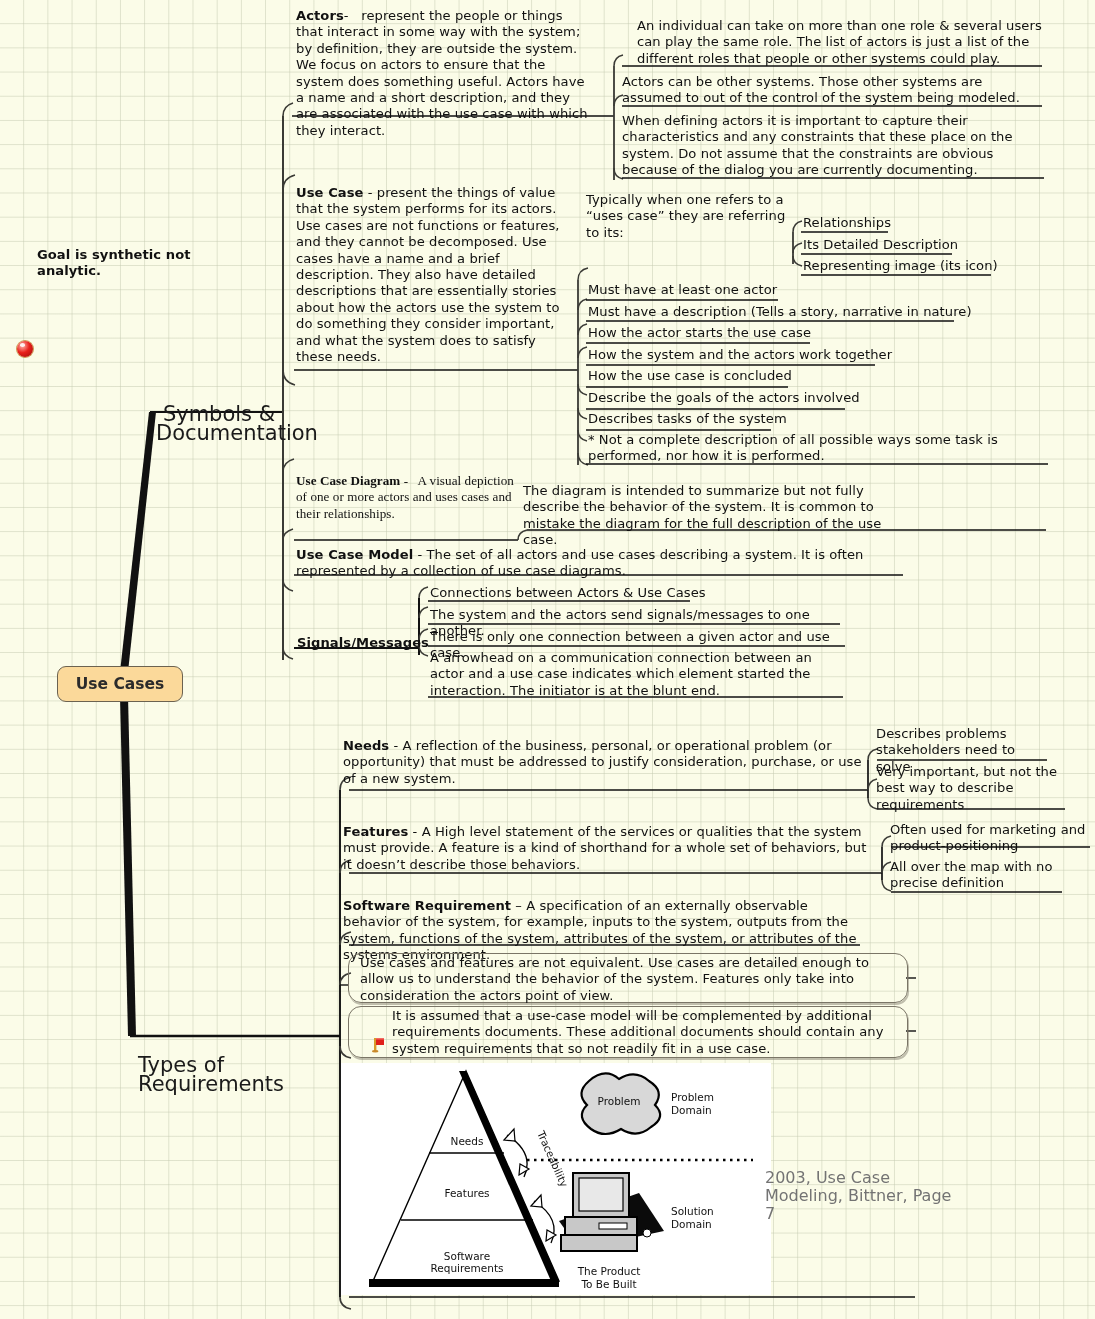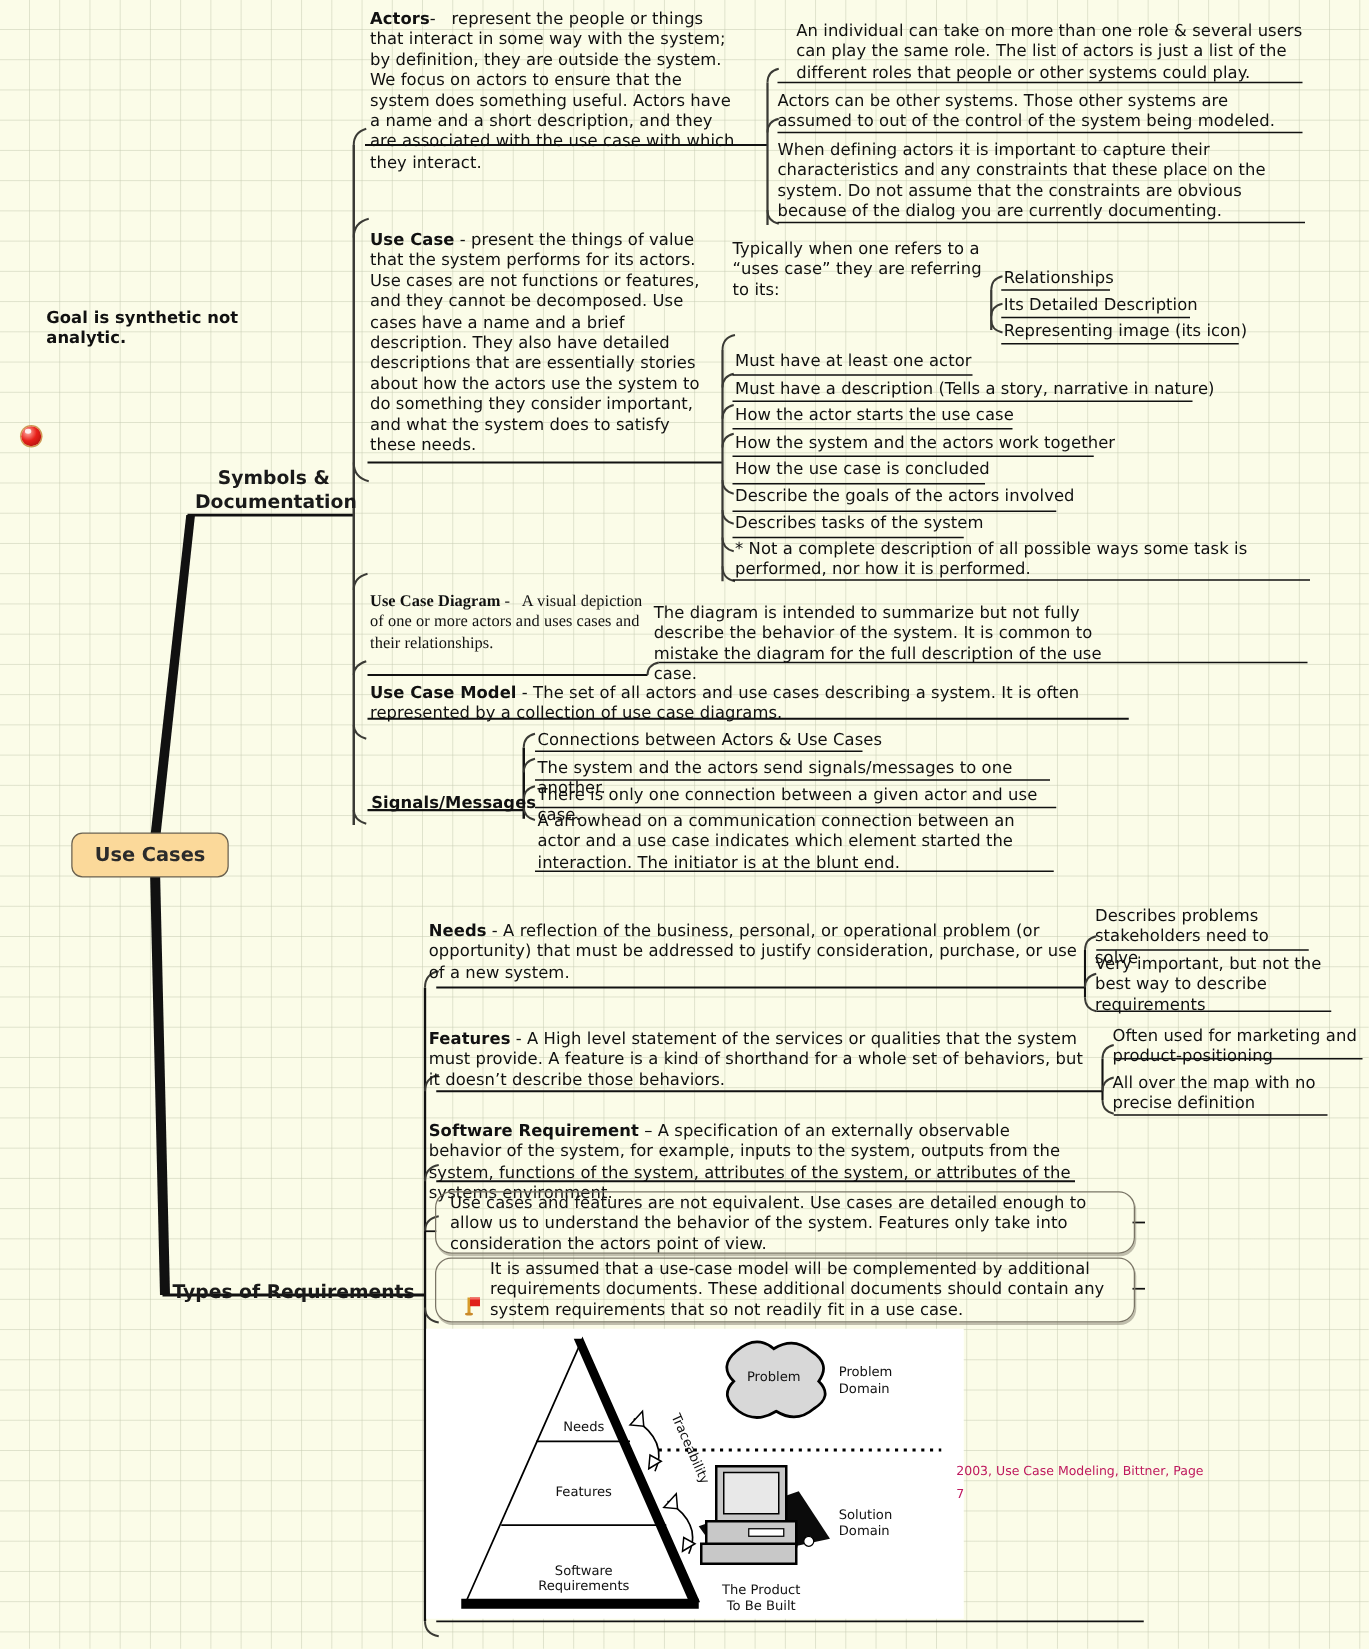--- a/index.html
+++ b/index.html
@@ -17,21 +17,21 @@
     position:relative;
   }
   #map{position:absolute;left:0;top:0;width:1095px;height:1319px;}
   .lay{position:absolute;left:0;top:0;width:1095px;height:1319px;pointer-events:none;}
   .node{position:absolute;box-sizing:border-box;}
   .txt{
     font-size:13.1px;line-height:16.4px;color:#111;
     letter-spacing:.005em;
   }
   .txt b{font-weight:bold;}
-  .lbl{font-weight:bold;font-size:15px;line-height:19px;}
+  .lbl{font-weight:normal;font-size:21px;line-height:19px;margin-top:32px;}
   
   #central{
     left:57px;top:666px;width:126px;height:36px;
     background:#fbd99a;
     border:1px solid #6b6250;
     border-radius:9px;
     display:flex;align-items:center;justify-content:center;
     font-size:15.5px;font-weight:bold;color:#2b2b2b;
     z-index:6;
   }
@@ -53,21 +53,21 @@
     border-radius:13px;
     background:transparent;
     box-shadow:1px 2px 0 rgba(120,115,100,.45);
   }
   
   #picpanel{
     position:absolute;left:341px;top:1063px;width:430px;height:232px;
     background:#ffffff;border:0;overflow:hidden;
   }
   .pic-cap{font-family:"DejaVu Sans","Liberation Sans",sans-serif;font-size:10.5px;fill:#111;}
-  #src{position:absolute;left:765px;top:1169px;width:200px;font-size:10px;line-height:18px;color:#be185d;}
+  #src{position:absolute;left:765px;top:1169px;width:200px;font-size:16px;line-height:18px;color:#737373;}
 </style>
 </head>
 <body>
 
 <svg id="map" class="lay" viewBox="0 0 1095 1319">
 
   <polygon points="128,672 120,672 149,412 156,412" fill="#111"></polygon>
 
   <polygon points="120,696 128,696 136,1036 128,1036" fill="#111"></polygon>
 

